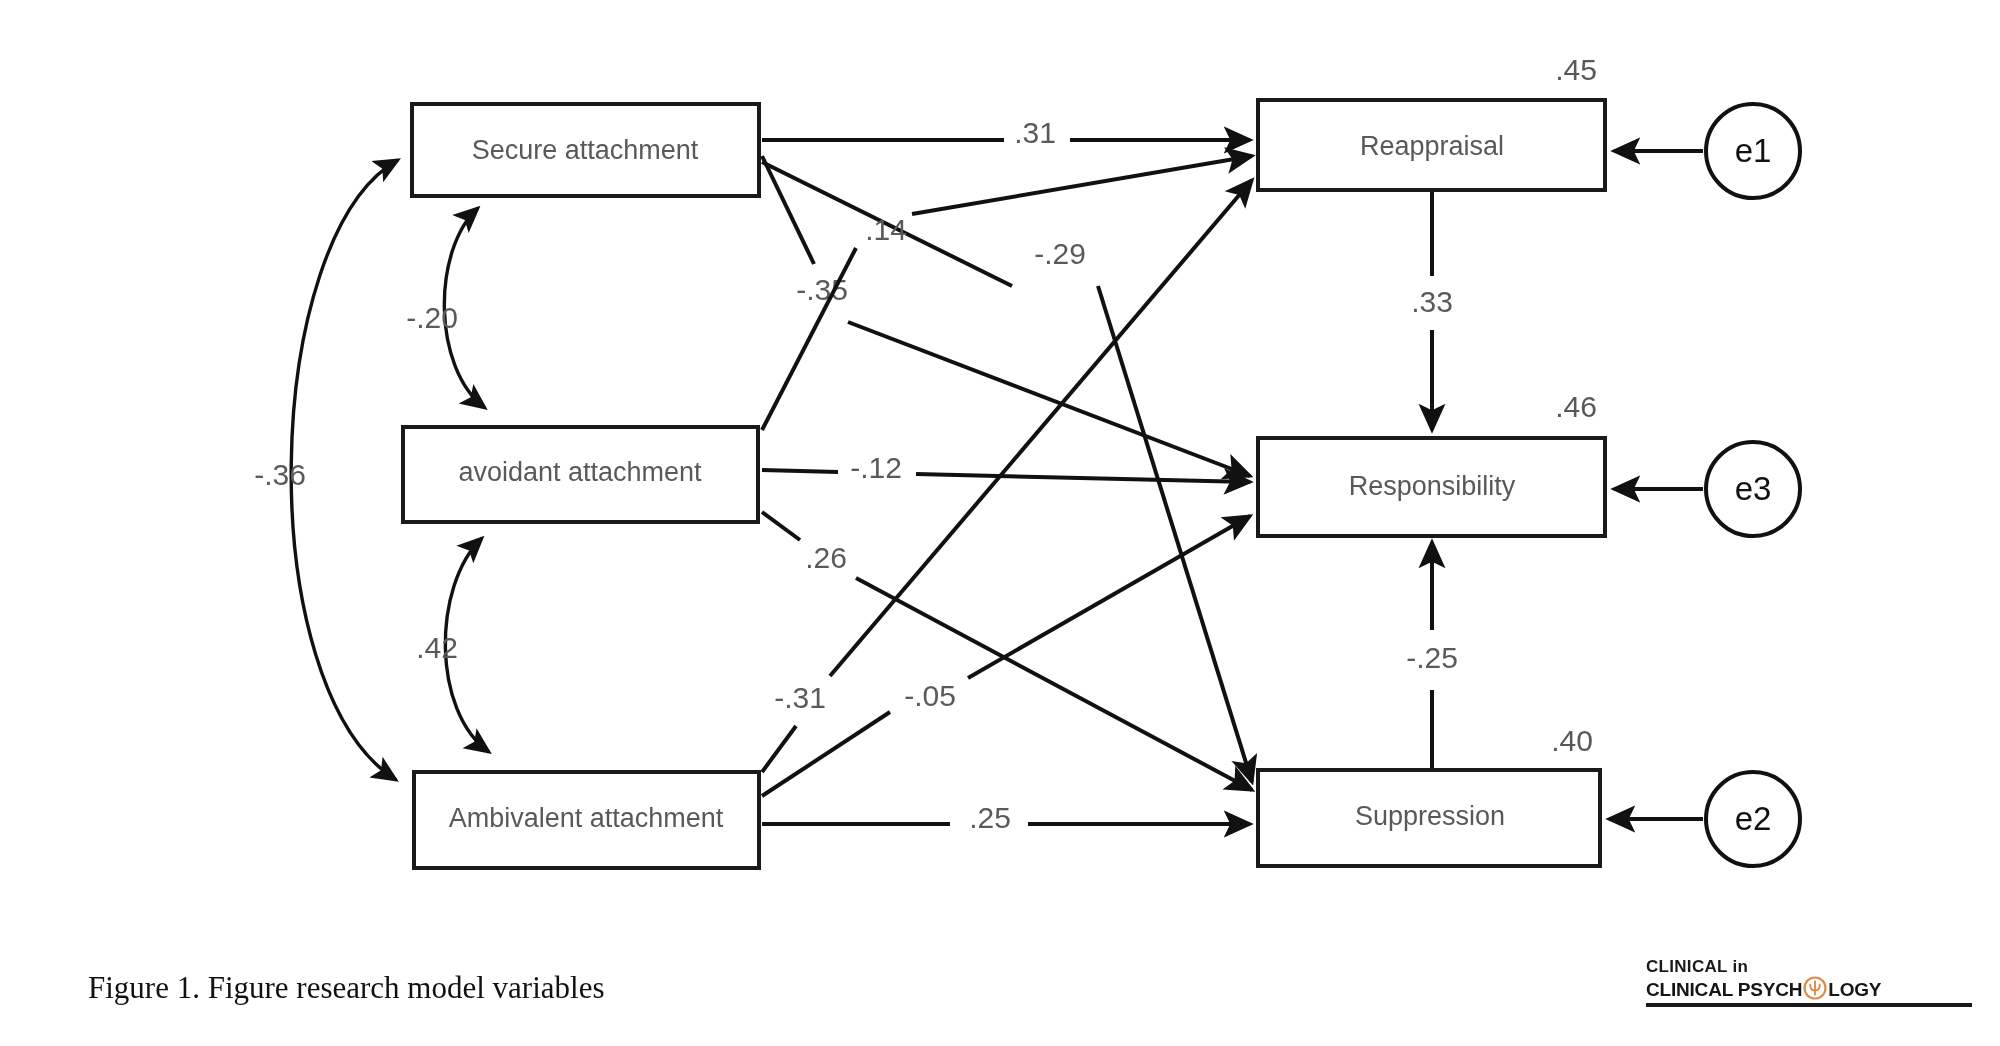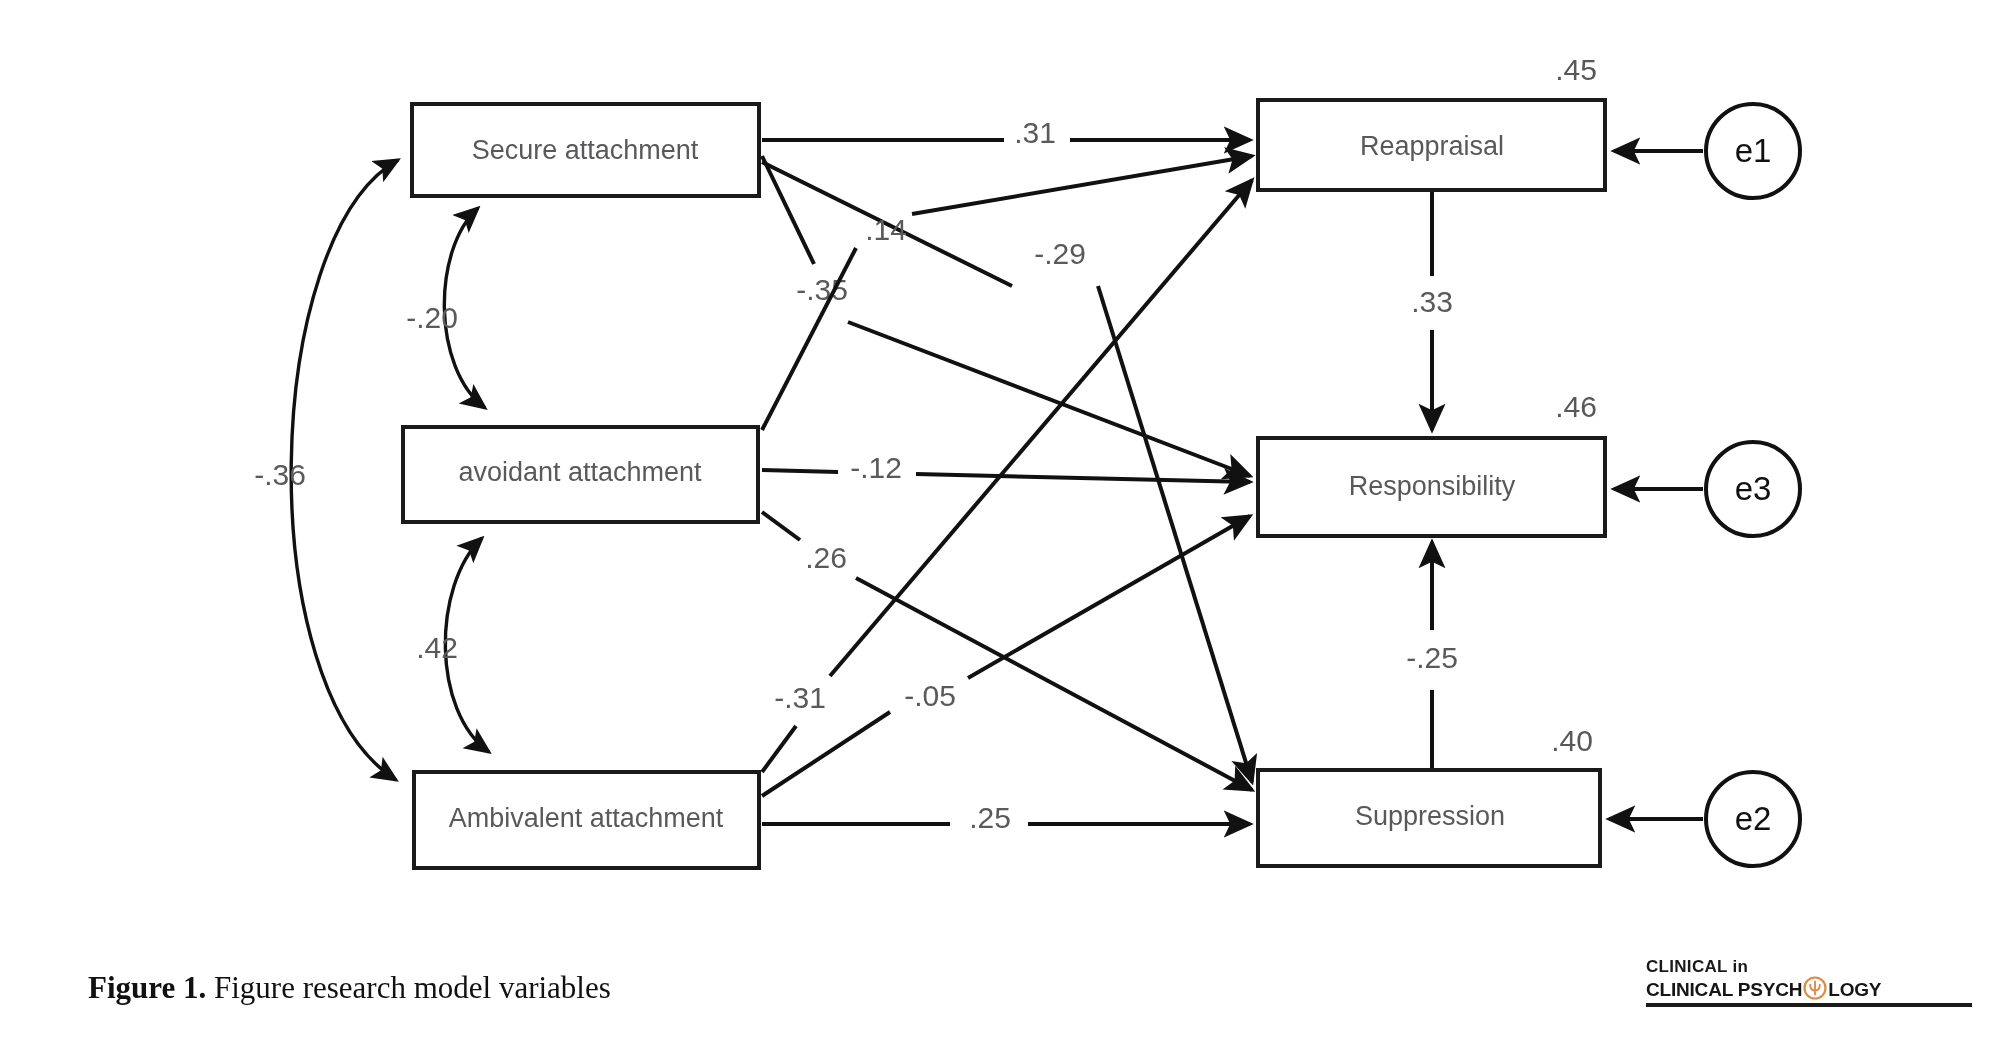--- a/index.html
+++ b/index.html
@@ -79,21 +79,21 @@
   #caption {
     position: absolute;
     left: 88px;
     top: 970px;
     font-family: "Liberation Serif", serif;
     font-size: 31px;
     color: #111111;
     white-space: nowrap;
   }
   #caption .cap-strong {
-    font-weight: bold;
+    font-weight: normal;
   }
   #logo {
     position: absolute;
     right: 28px;
     top: 958px;
     width: 326px;
     text-align: left;
     font-family: "Liberation Sans", sans-serif;
   }
   #logo .logo-line1 {

